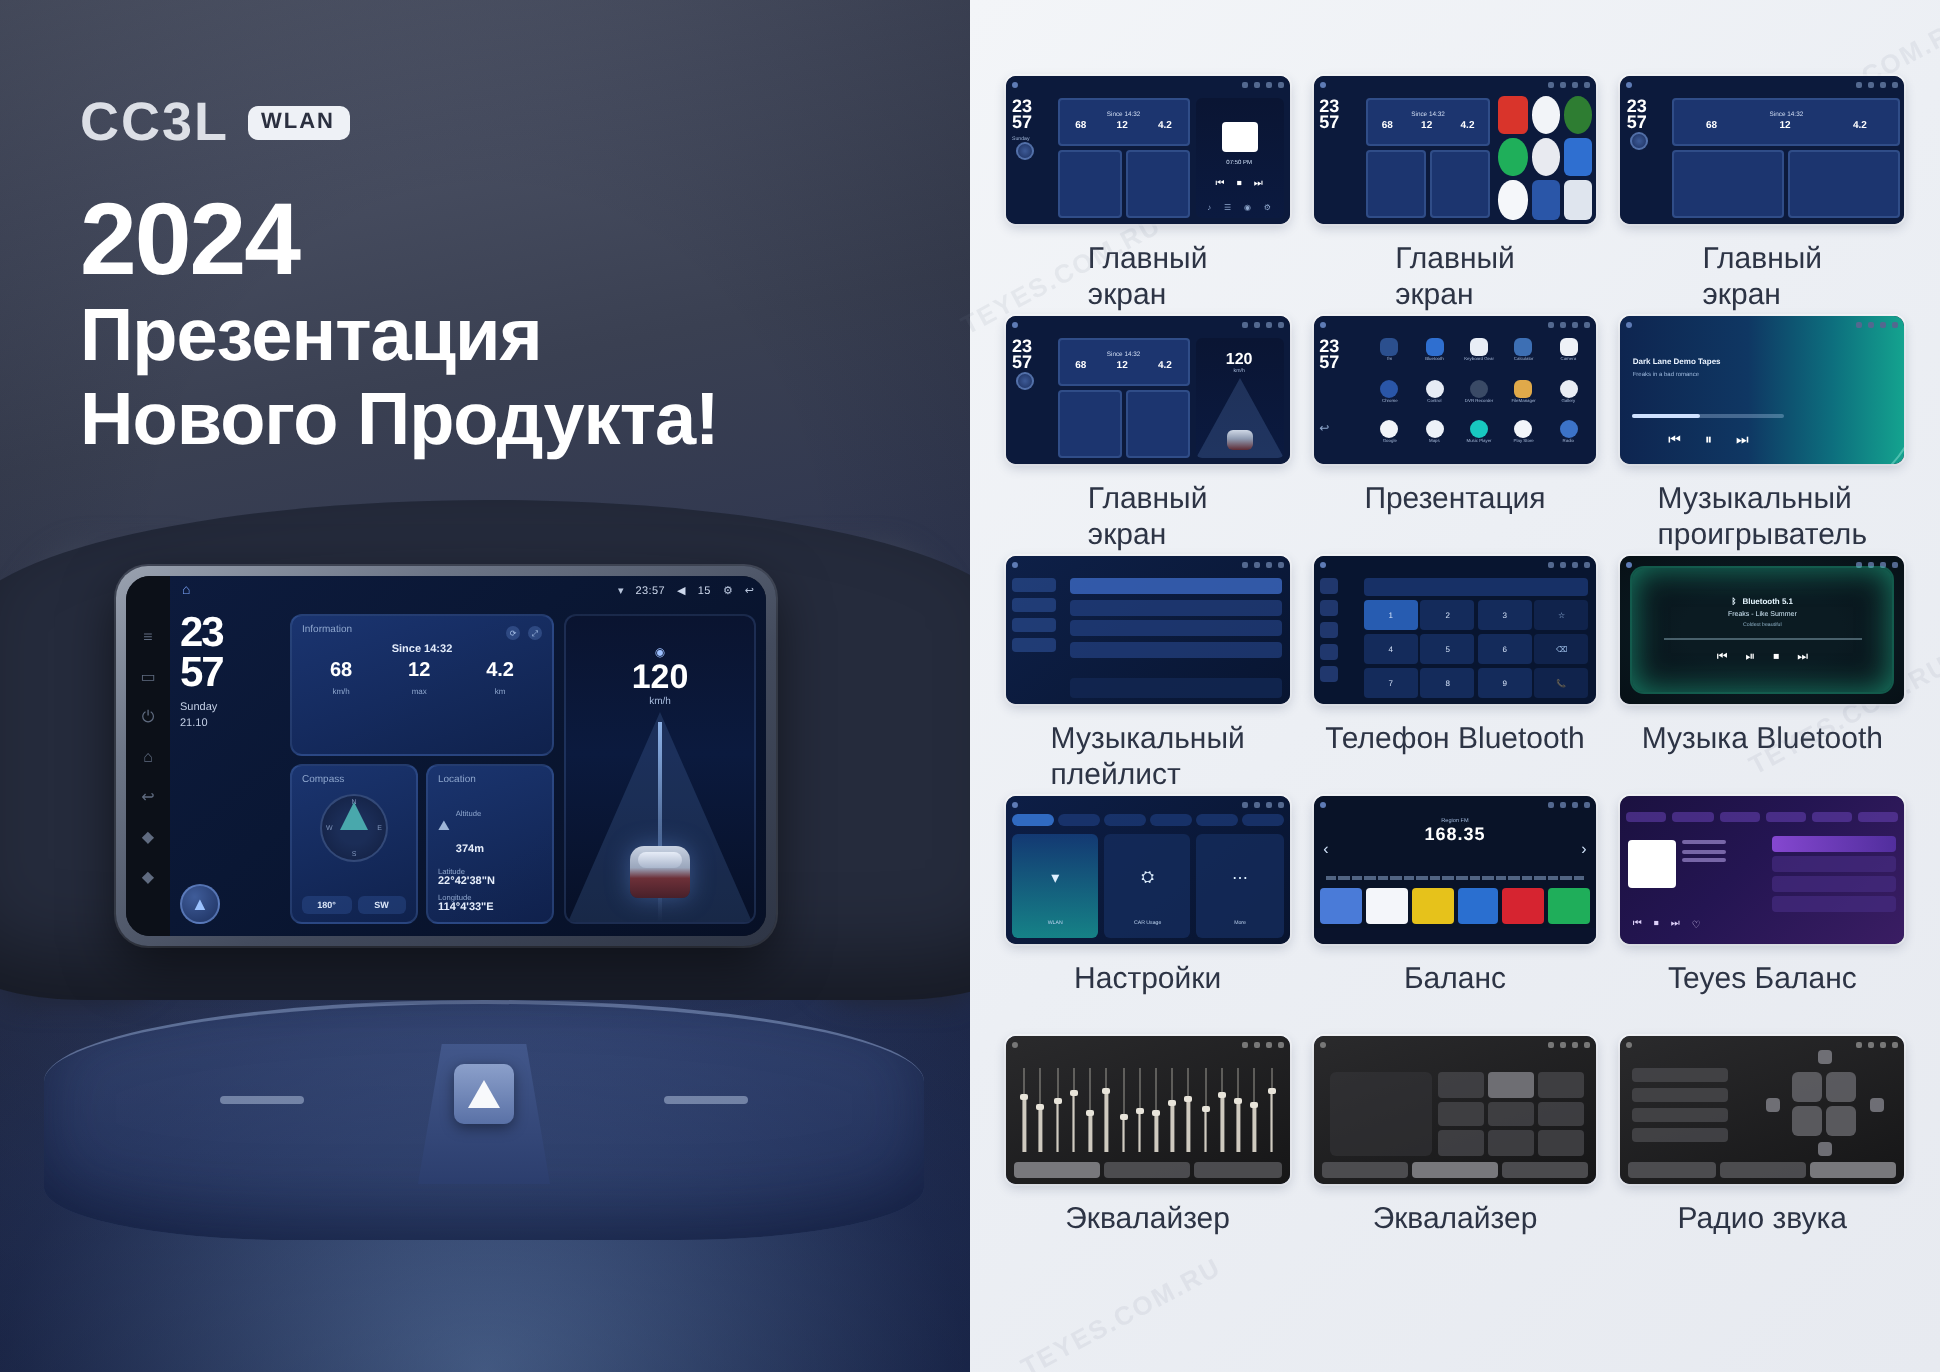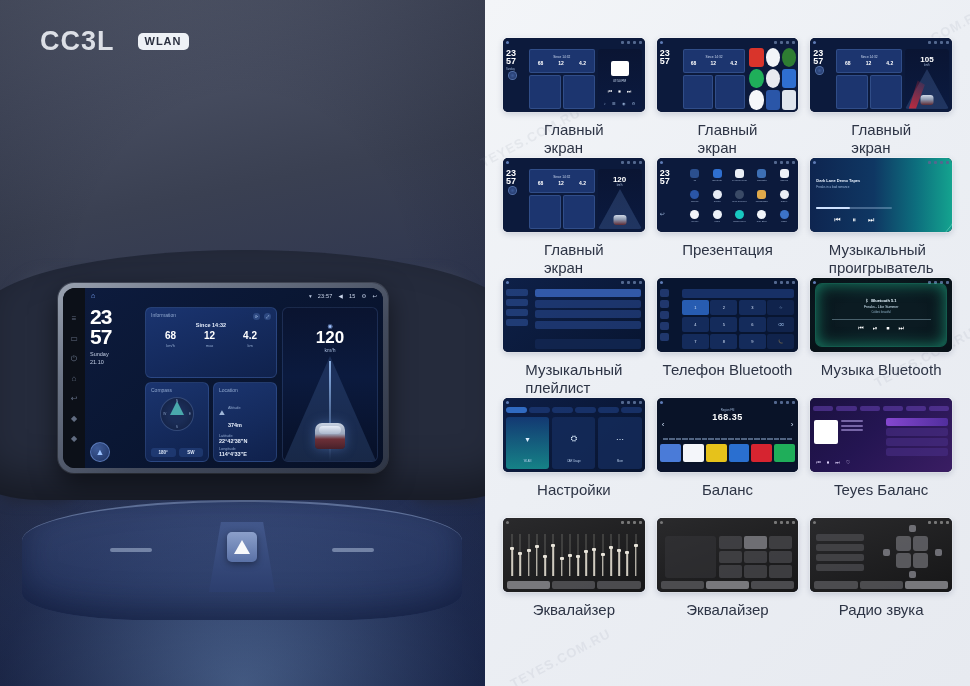--- a/index.html
+++ b/index.html
@@ -26,22 +26,22 @@
       linear-gradient(168deg, #565c6e 0%, #484e61 14%, #3a4052 30%, #313850 45%, #2a3350 60%, #243055 75%, #1f2c54 88%, #1c2a55 100%);
   }
   .left-vignette {
     position: absolute; inset: 0;
     background: radial-gradient(ellipse 85% 70% at 50% 42%, rgba(0,0,0,0) 40%, rgba(10,14,28,0.35) 100%);
     pointer-events: none;
   }
 
   
   .logo-row {
-    position: absolute; left: 40px; top: 28px;
-    display: flex; align-items: center; gap: 23px; z-index: 6;
+    position: absolute; left: 40px; top: 48px;
+    display: flex; align-items: center; gap: 9px; z-index: 6;
   }
   .logo-text {
     font-size: 27px; font-weight: 700; color: #dcdfe6; letter-spacing: 1px;
     line-height: 1;
   }
   .logo-badge {
     background: #eef1f6; color: #2b3040; font-size: 11px; font-weight: 700;
     letter-spacing: 1px; padding: 3px 7px 3px 7px; border-radius: 5px; line-height: 1;
   }
 
@@ -589,20 +589,25 @@
     </div>
   </div>
 
   <div class="left-vignette"></div>
 
   <div class="logo-row">
     <span class="logo-text">CC3L</span>
     <span class="logo-badge">WLAN</span>
   </div>
 
+  <div class="headline">
+    <div class="yr">2024</div>
+    <div class="l1">Презентация</div>
+    <div class="l2">Нового Продукта!</div>
+  </div>
 
 </div>
 
 <div class="right-panel">
   <div class="wm" style="left:-10px;top:130px">TEYES.COM.RU</div>
   <div class="wm" style="right:-20px;top:30px">TEYES.COM.RU</div>
   <div class="wm" style="right:-10px;top:350px">TEYES.COM.RU</div>
   <div class="wm" style="left:20px;bottom:20px">TEYES.COM.RU</div>
 
   <div class="grid">
@@ -738,31 +743,20 @@
                   <span>68</span>
                   <span>12</span>
                   <span>4.2</span>
                 </div>
               </div>
               <div class="mh-row">
                 <div class="mh-card"></div>
                 <div class="mh-card"></div>
               </div>
             </div>
-            <div class="mh-right">
-              <div class="mh-right-in">
-                <div class="mini-road"></div>
-                <div class="mini-red"></div>
-                <div class="mini-speed">
-                  <span>105</span>
-                  <small>km/h</small>
-                </div>
-                <div class="mini-car"></div>
-              </div>
-            </div>
           </div>
         </div>
       </div>
       <div class="thumb-label">Главный<br>экран</div>
     </div>
 
     <div class="cell">
       <div class="thumb">
         <div class="ms mini-home">
           <div class="ms-bar">

